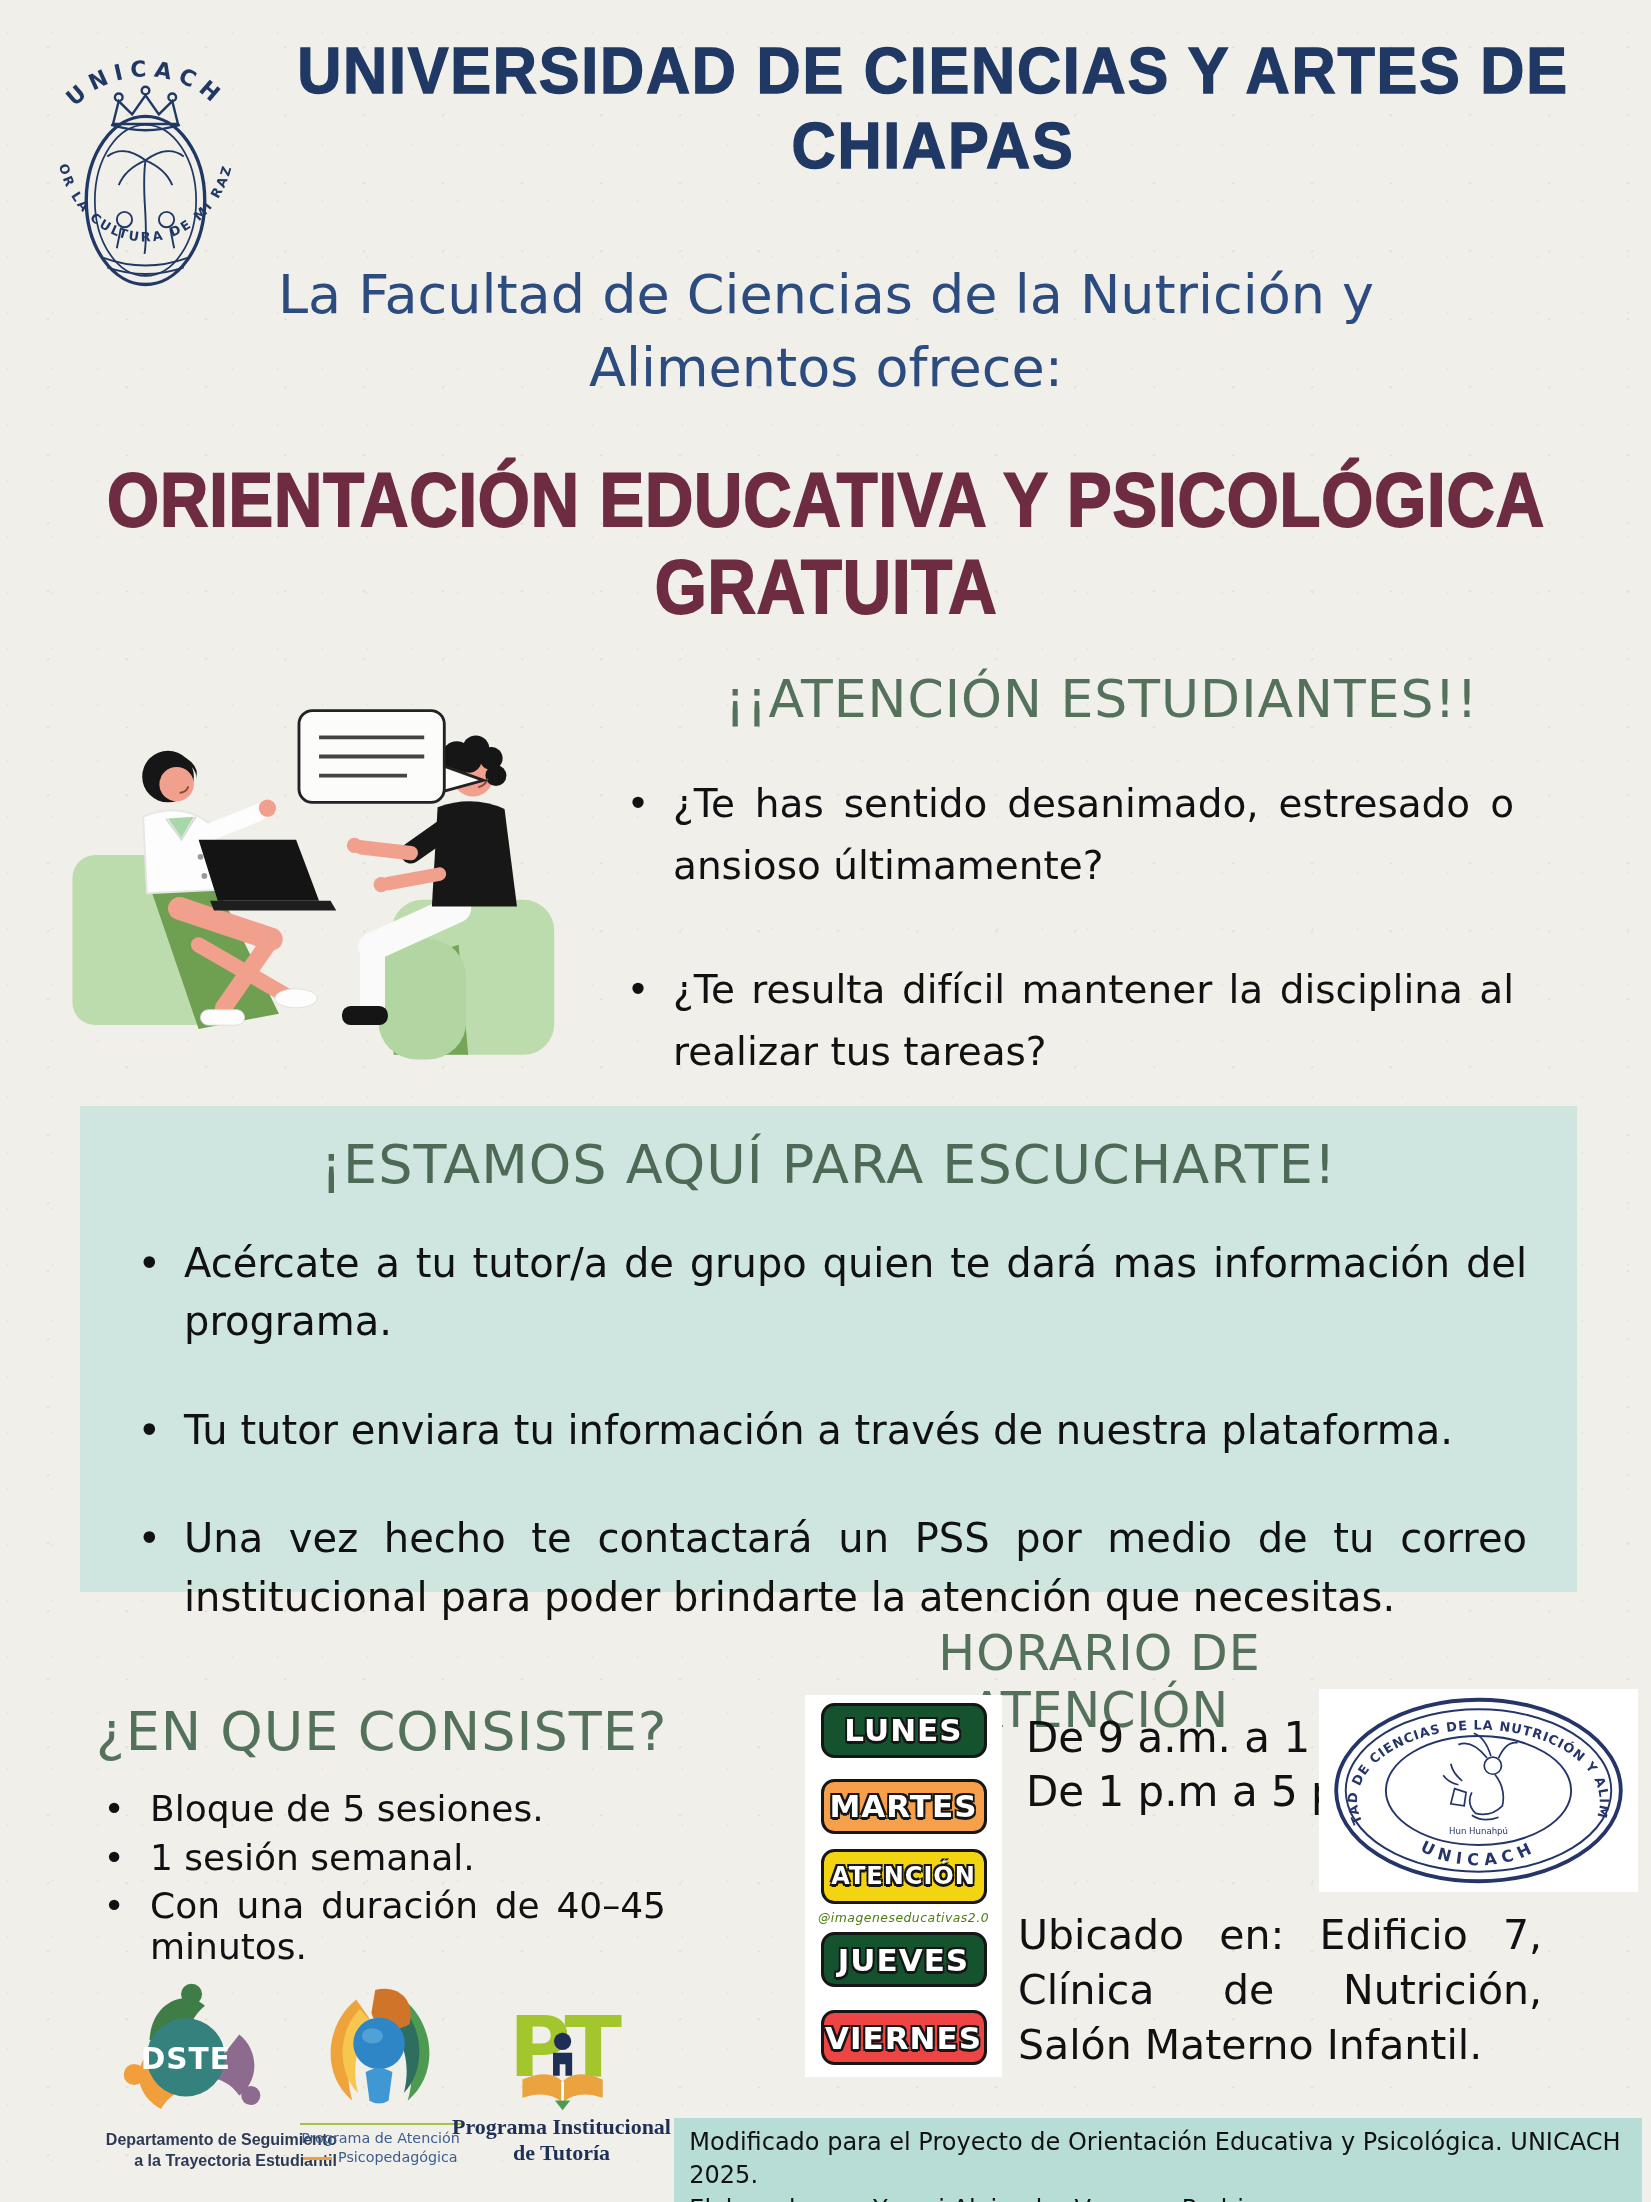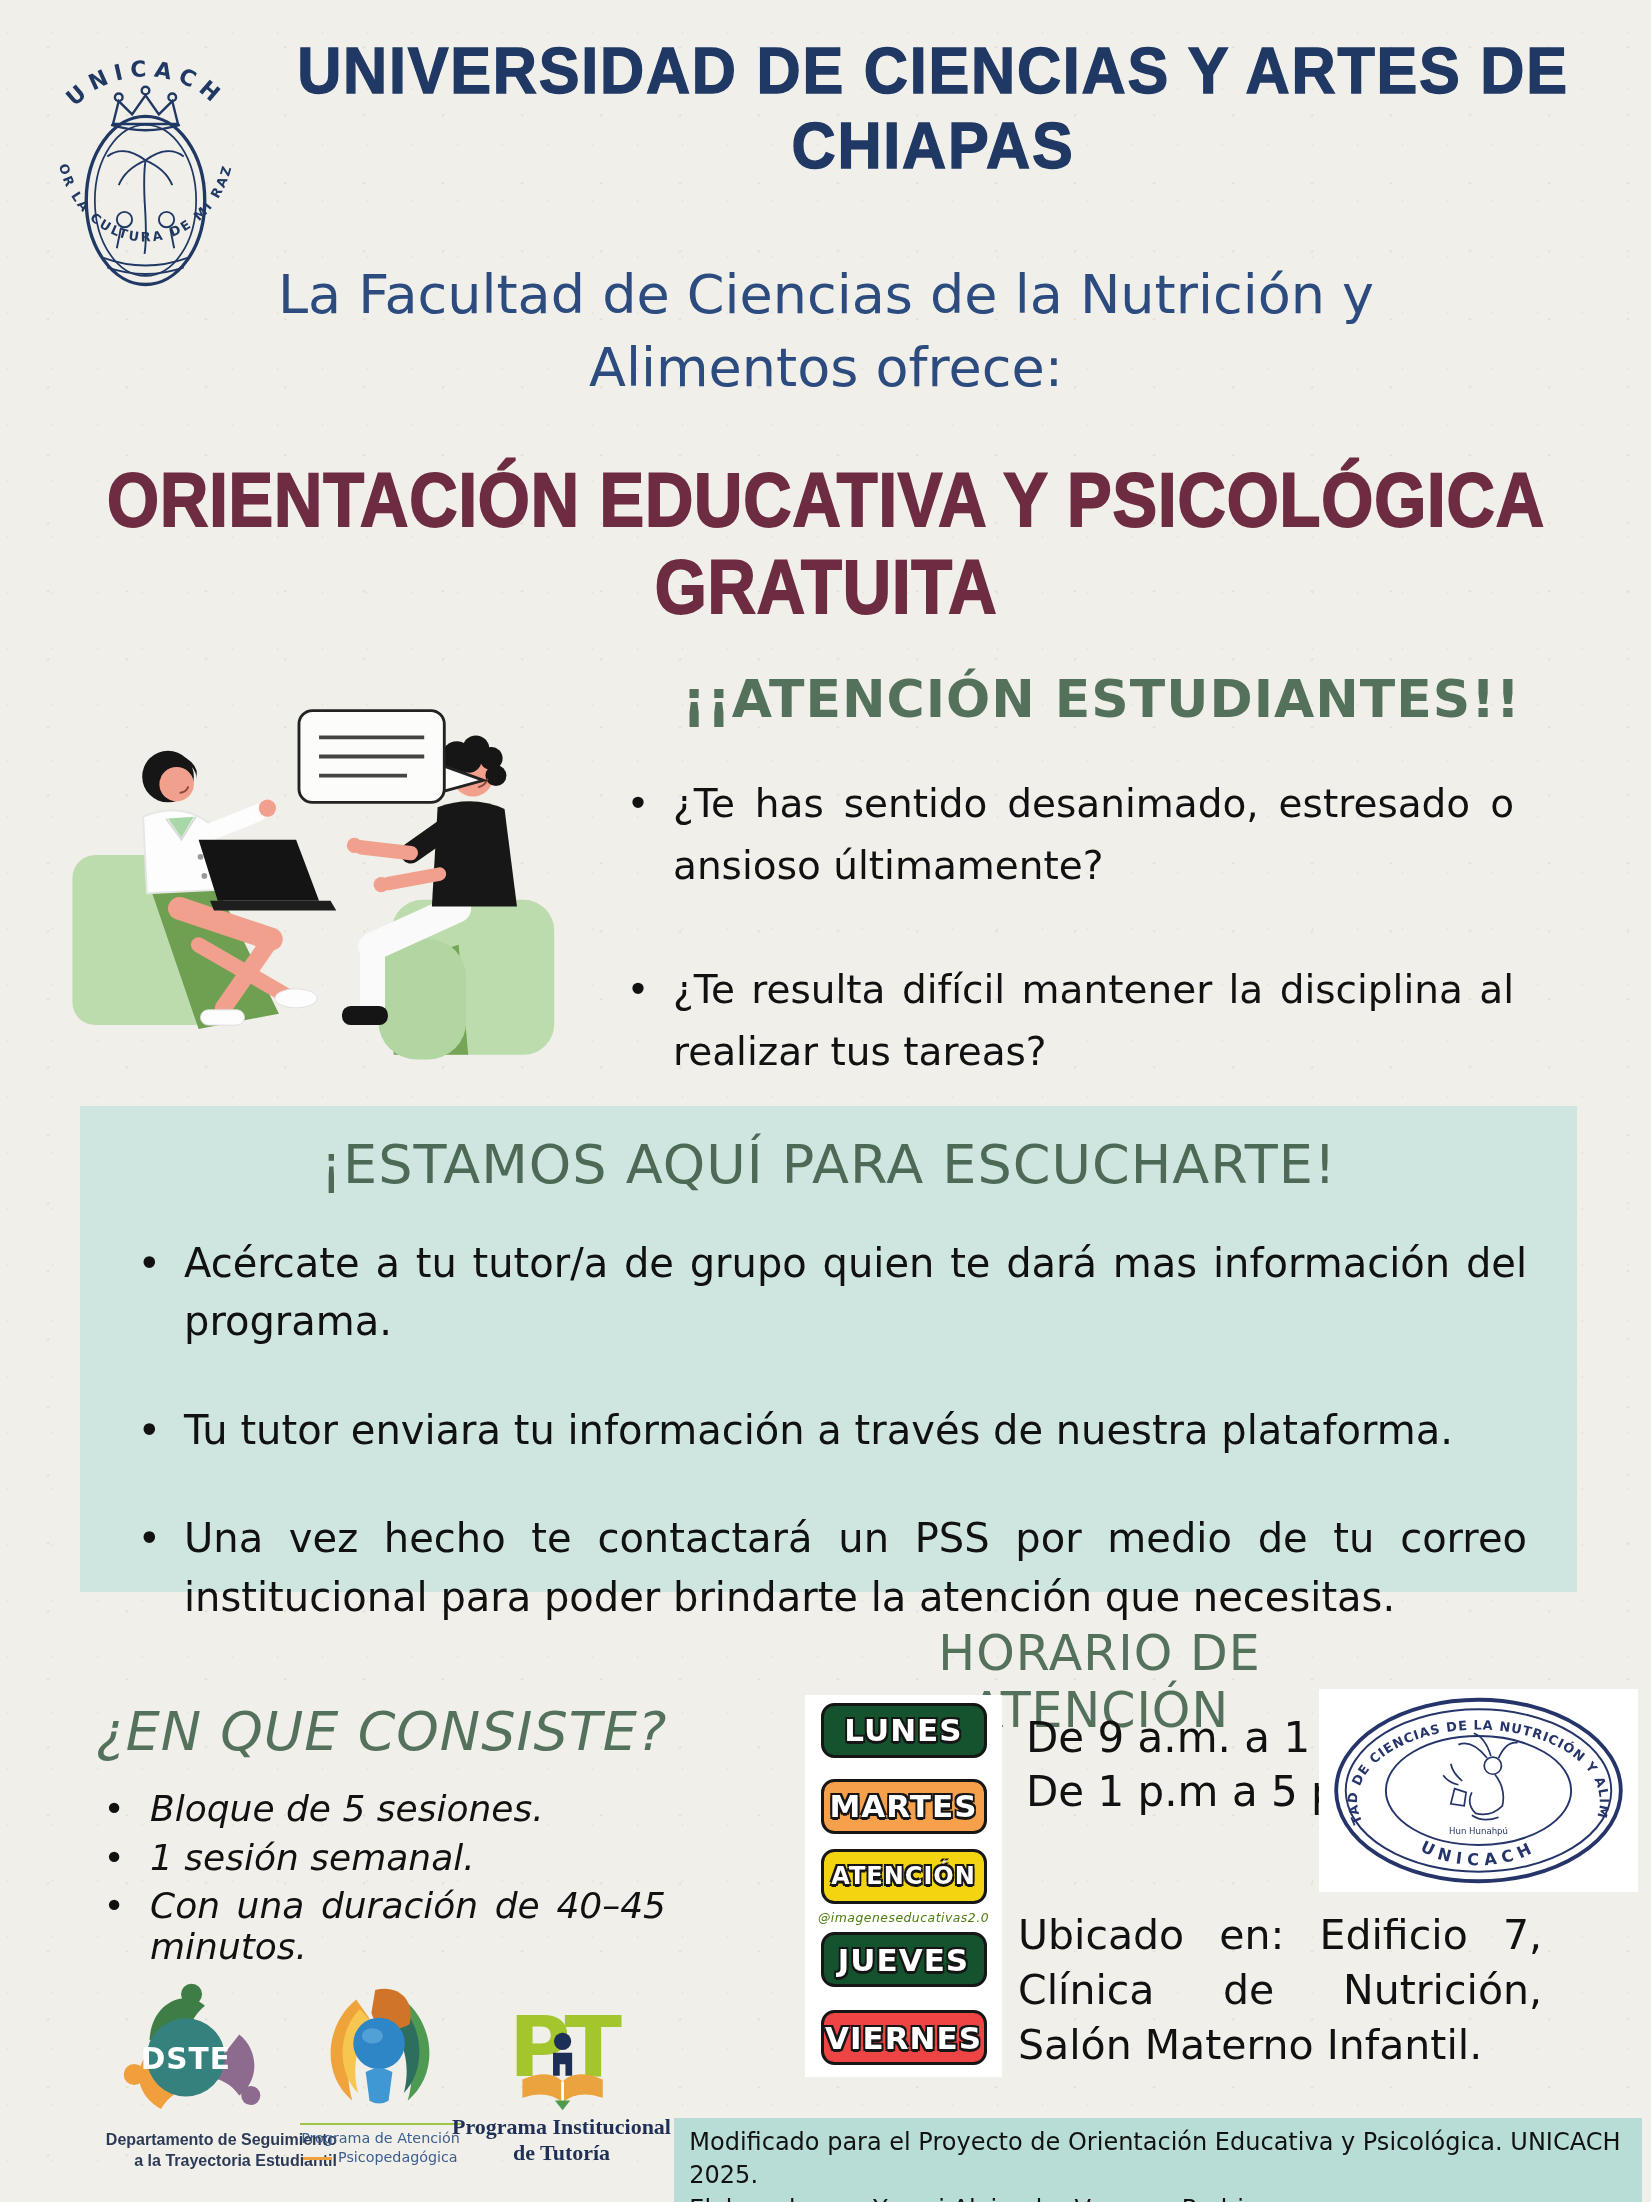--- a/index.html
+++ b/index.html
@@ -31,39 +31,39 @@
     left:0;right:0;top:457px;text-align:center;color:#6e2c42;
     font-family:"Liberation Sans",sans-serif;font-weight:bold;font-size:76px;line-height:1.14;
     transform:scaleX(0.88);transform-origin:center top;letter-spacing:1px;
     -webkit-text-stroke:1.9px #6e2c42;
   }
 
   
   .illu{left:55px;top:658px;width:509px;height:413px;}
   .attention{left:619px;top:669px;width:965px;}
   .attention h2{
-    margin:0 0 44px 0;text-align:center;color:#54715c;font-weight:700;
+    margin:0 0 44px 0;text-align:center;color:#54715c;font-weight:400;
     font-size:52px;letter-spacing:1px;
   }
   ul.dots{list-style:none;margin:0;padding:0;}
   ul.dots li{position:relative;padding-left:54px;text-align:justify;}
   ul.dots li::before{content:"•";position:absolute;left:7.6px;top:0;}
   .attention li{font-size:39px;line-height:1.6;margin-bottom:61px;width:841px;}
 
   
   .listen{left:80px;top:1106px;width:1497px;height:486px;background:#cfe5e0;}
   .listen h2{
     margin:0;padding-top:27px;text-align:center;color:#4c6a55;font-weight:400;
     font-size:54px;letter-spacing:1px;
   }
   .listen ul{margin:38px 50px 0 50px;}
   .listen li{font-size:40px;line-height:1.46;margin-bottom:50px;padding-left:44px;}
 
   
-  .consists{left:96px;top:1700px;width:612px;font-style:italic;}
+  .consists{left:96px;top:1700px;width:612px;}
   .consists h2{margin:0 0 25px 0;color:#54715c;font-weight:400;font-size:54px;letter-spacing:1px;}
   .consists li{font-size:36px;line-height:1.14;margin-bottom:7.6px;width:516px;}
 
   
   .horario-title{left:803px;top:1625px;width:593px;text-align:center;color:#54715c;
     font-weight:400;font-size:49px;letter-spacing:1px;}
   .days-panel{left:805px;top:1695px;width:197px;height:382px;background:#ffffff;
     display:flex;flex-direction:column;align-items:center;padding-top:7.6px;box-sizing:border-box;}
   .badge{
     width:166px;height:55px;border:3.8px solid #161616;border-radius:13.4px;box-sizing:border-box;

